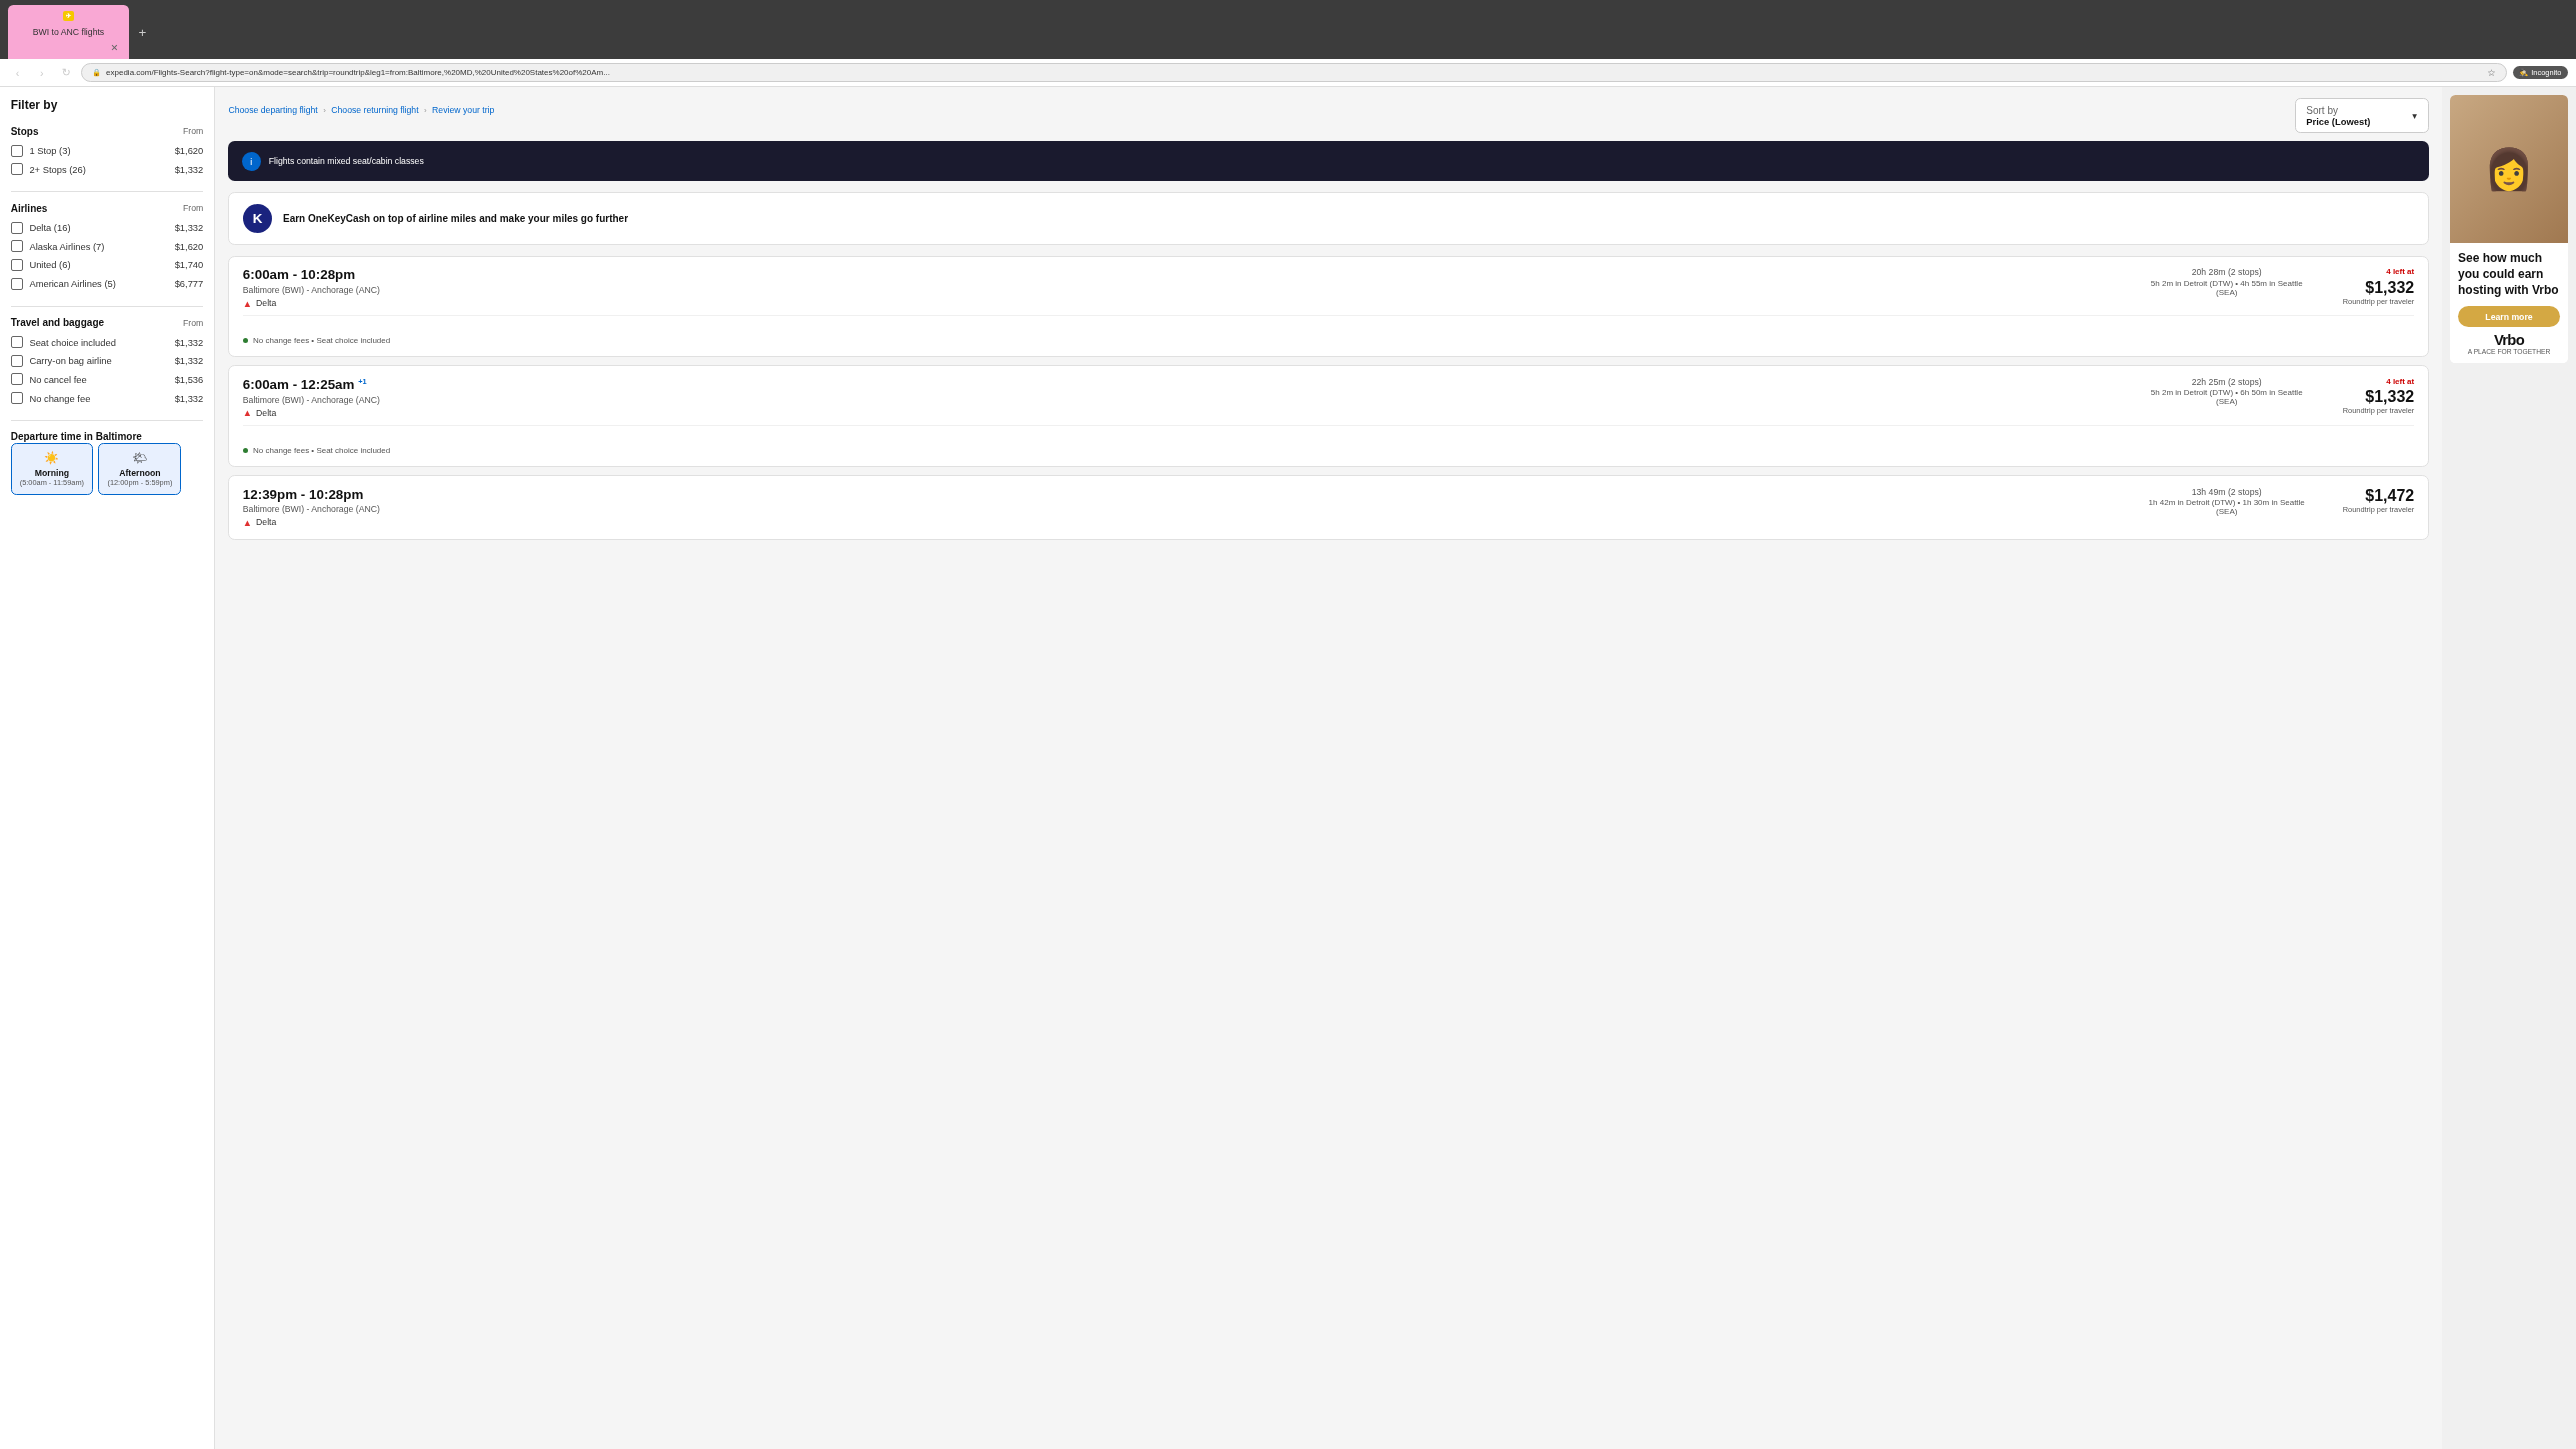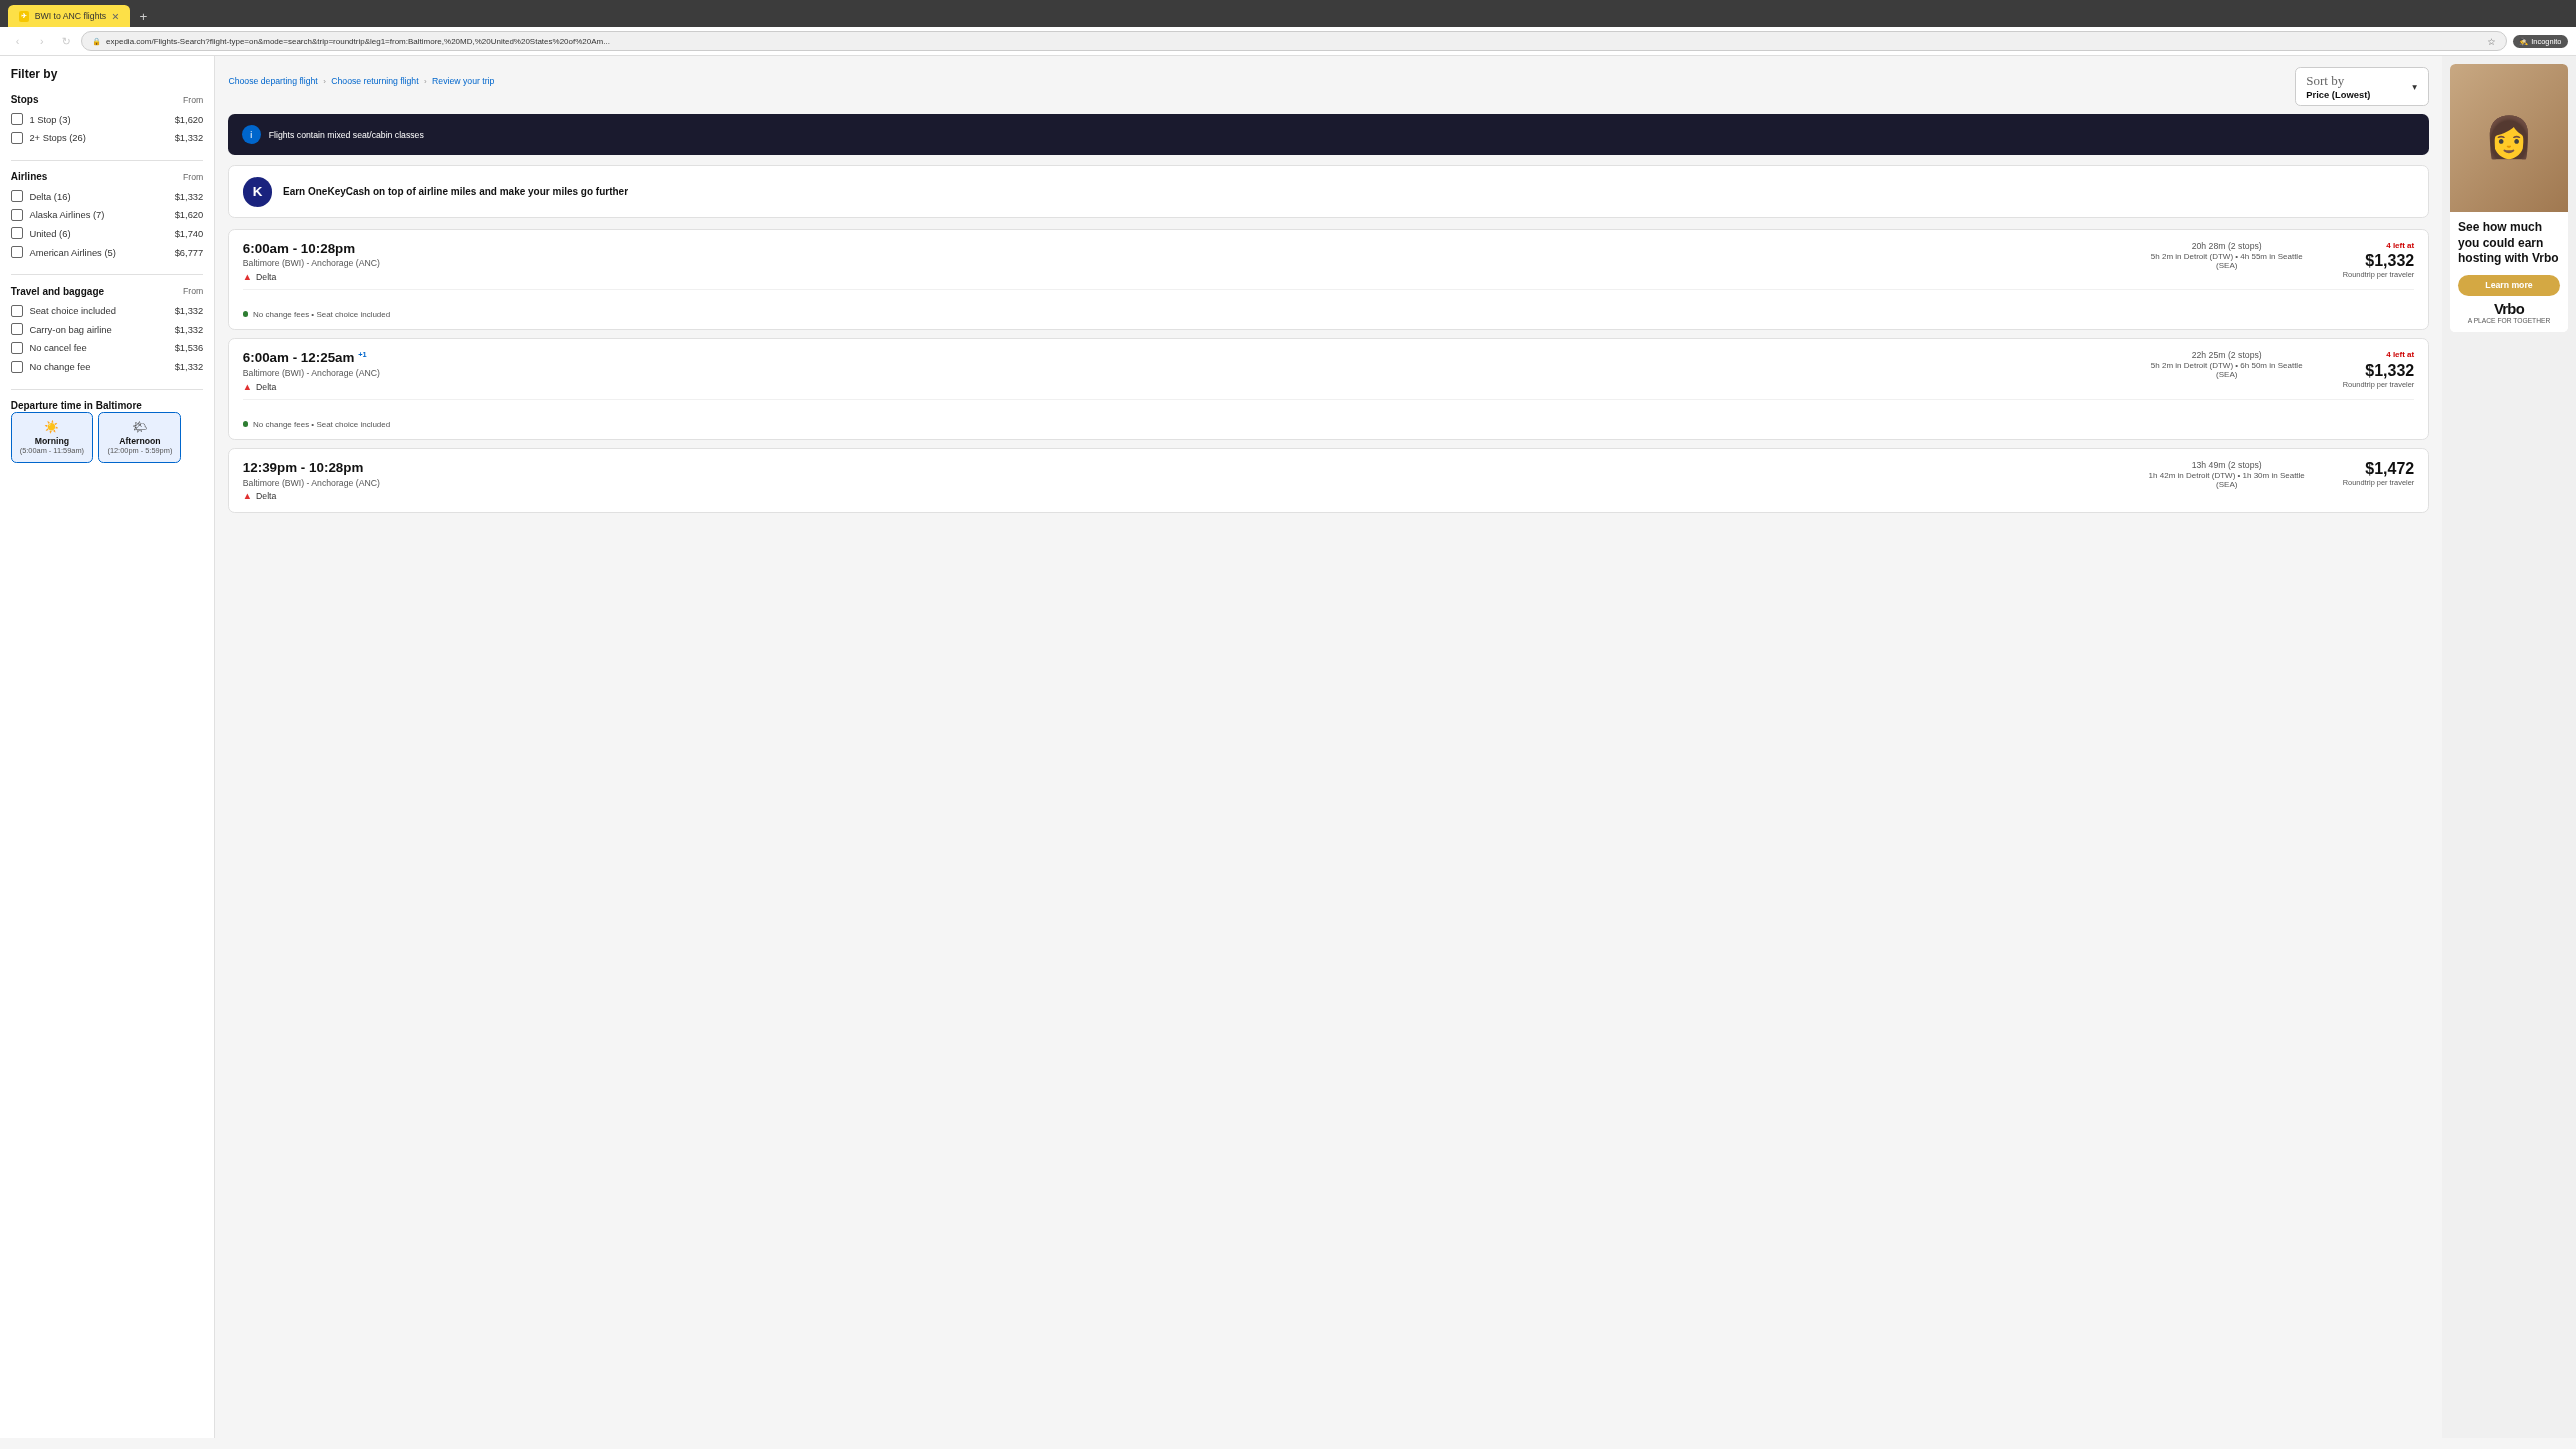--- a/index.html
+++ b/index.html
@@ -14,29 +14,30 @@
       width: 19px; height: 19px;
       background: transparent;
       border: none;
       color: #ccc;
       cursor: pointer;
       display: flex; align-items: center; justify-content: center;
       border-radius: 2.7px;
       font-size: 10.7px;
     }
     .tab {
-      background: #fde047;
+      background: #f9a8d4;
       border-radius: 5.4px 5.4px 0 0;
       padding: 5.4px 10.7px;
       display: flex;
       align-items: center;
       gap: 5.4px;
       font-size: 8.7px;
       color: #333;
       min-width: 121px;
+      flex-direction: column;
     }
     .tab-favicon {
       width: 10.7px; height: 10.7px;
       background: #f6c700;
       border-radius: 2px;
       display: flex; align-items: center; justify-content: center;
       font-size: 6.7px; font-weight: bold; color: #fff;
     }
     .tab-close {
       margin-left: auto;
@@ -199,21 +200,21 @@
       border-radius: 5.4px;
       padding: 5.4px 10.7px;
       background: #fff;
       cursor: pointer;
       display: flex;
       align-items: center;
       gap: 5.4px;
       font-size: 9.4px;
       min-width: 134px;
     }
-    .sort-label-small { font-size: 13px; color: #666; display: block; font-family: Liberation Serif, serif; }
+    .sort-label-small { font-size: 10px; color: #666; display: block; }
     .sort-value { font-size: 9.4px; font-weight: 600; color: #111; }
 
     
     .info-banner {
       background: #1a1a2e;
       border-radius: 6.7px;
       padding: 10.7px 13.4px;
       display: flex;
       align-items: center;
       gap: 8px;

